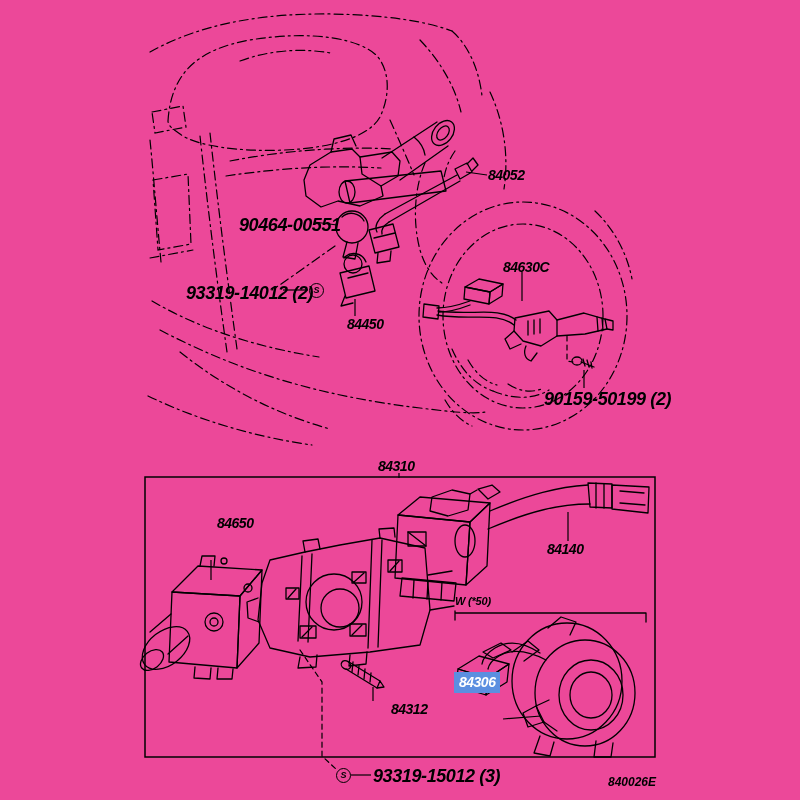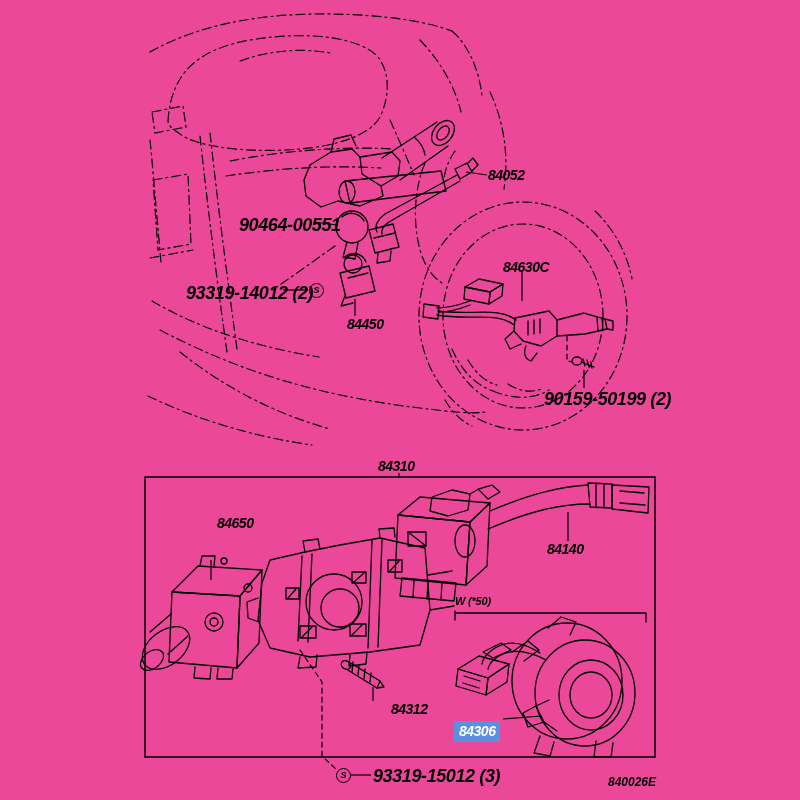--- a/index.html
+++ b/index.html
@@ -249,17 +249,17 @@
   <div class="sbadge" style="left:309px;top:283px;">S</div>
   <div class="lbl" style="left:347px;top:317px;">84450</div>
   <div class="lbl" style="left:503px;top:260px;">84630C</div>
   <div class="lbl sm" style="left:544px;top:390px;">90159-50199 (2)</div>
 
   <div class="lbl" style="left:378px;top:459px;">84310</div>
   <div class="lbl" style="left:189px;top:516px;margin-left:28px;">84650</div>
   <div class="lbl" style="left:547px;top:542px;">84140</div>
   <div class="lbl xs" style="left:455px;top:596px;">W (*50)</div>
   <div class="lbl" style="left:351px;top:702px;margin-left:40px;">84312</div>
-  <div class="lbl hl" style="left:454px;top:721px;">84306</div>
+  <div class="lbl hl" style="left:454px;top:672px;">84306</div>
   <div class="sbadge" style="left:336px;top:768px;">S</div>
   <div class="lbl sm" style="left:373px;top:767px;">93319-15012 (3)</div>
   <div class="lbl code" style="left:608px;top:776px;">840026E</div>
 </div>
 
 </body></html>

